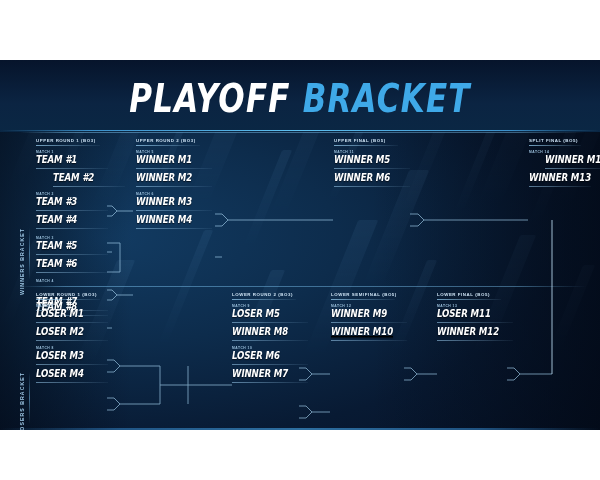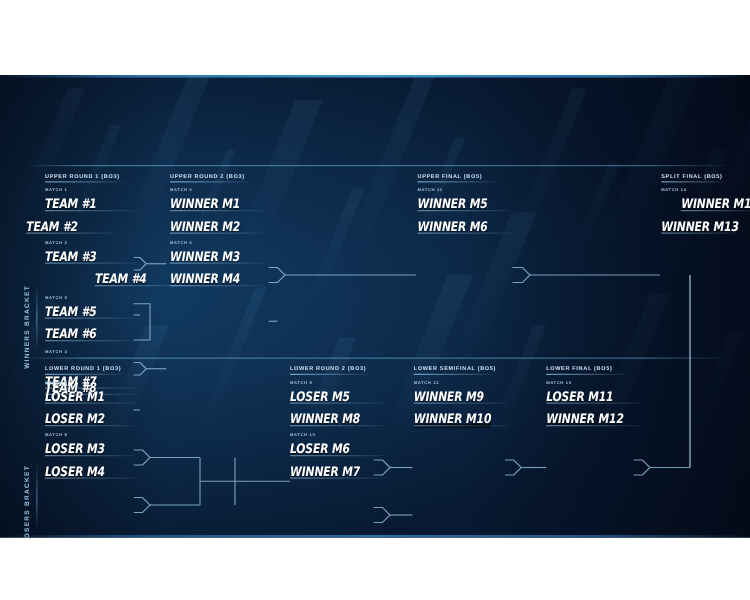--- a/index.html
+++ b/index.html
@@ -54,21 +54,21 @@
   .rhdr{position:absolute;white-space:nowrap;}
   .rhdr .rt{color:#cfe4f5;font-size:4.4px;letter-spacing:.55px;font-weight:bold;
      font-family:"Liberation Sans",sans-serif;text-transform:uppercase;display:block;}
   .rhdr .rline{display:block;width:64px;height:1px;margin-top:1.5px;
      background:linear-gradient(90deg,rgba(150,205,240,.75),rgba(150,205,240,.05));}
 
   .mlabel{position:absolute;color:#9dc2de;font-size:3.3px;letter-spacing:.5px;font-weight:bold;
      white-space:nowrap;text-transform:uppercase;font-family:"Liberation Sans",sans-serif;}
 
   
-  .slot{position:absolute;height:15px;width:72px;display:flex;align-items:flex-end;}
+  .slot{position:absolute;height:15px;width:72px;display:flex;align-items:flex-start;}
   .slot .nm{
     color:#ffffff;font-family:"DejaVu Sans",sans-serif;font-weight:bold;font-size:8.6px;
     letter-spacing:-0.1px;font-style:italic;white-space:nowrap;transform:scaleY(1.22);
     transform-origin:left center;text-shadow:0 1px 1px rgba(0,0,0,.6);
   }
   .slot .srule{position:absolute;left:0;bottom:0;width:72px;height:1px;
     background:linear-gradient(90deg,rgba(160,210,245,.55),rgba(160,210,245,.05));}
   .slot.wide,.slot.wide .srule{width:76px;}
 
   
@@ -108,20 +108,27 @@
         <i style="left:255px;top:210px;width:14px;height:80px;"></i>
         <i style="left:330px;top:160px;width:20px;height:140px;"></i>
         <i style="left:408px;top:200px;width:10px;height:95px;"></i>
         <i style="left:495px;top:175px;width:16px;height:125px;"></i>
         <i style="left:565px;top:205px;width:12px;height:90px;"></i>
       </div>
     <div class="vig"></div>
     <div class="topline"></div>
     <div class="botline"></div>
 
+    <div class="hdrband">
+      <div class="hdr-inner"></div>
+      <div class="title">
+        <span class="t1">PLAYOFF</span><span class="t1">&nbsp;</span><span class="t2">BRACKET</span>
+      </div>
+      <div class="hdr-rule"></div>
+    </div>
 
     <div class="bracket">
 
       <div class="divider" style="top:0px;"></div>
       <div class="divider" style="top:154px;"></div>
 
       <div class="sidetick" style="left:29px;top:96px;height:52px;"></div>
       <div class="sidelabel" style="left:19px;top:96px;">WINNERS BRACKET</div>
       <div class="sidetick" style="left:29px;top:240px;height:52px;"></div>
       <div class="sidelabel" style="left:19px;top:240px;">LOSERS BRACKET</div>
@@ -179,31 +186,31 @@
 
       <div class="rhdr" style="left:36px;top:6px;">
         <span class="rt">UPPER ROUND 1 (BO3)</span>
         <span class="rline"></span>
       </div>
       <div class="mlabel" style="left:36px;top:18px;">MATCH 1</div>
       <div class="slot" style="left:36px;top:22px;">
           <span class="nm">TEAM #1</span>
           <span class="srule"></span>
         </div>
-      <div class="slot" style="left:21px;top:40px;">
+      <div class="slot" style="left:53px;top:40px;">
           <span class="nm">TEAM #2</span>
           <span class="srule"></span>
         </div>
 
       <div class="mlabel" style="left:36px;top:60px;">MATCH 2</div>
       <div class="slot" style="left:36px;top:64px;">
           <span class="nm">TEAM #3</span>
           <span class="srule"></span>
         </div>
-      <div class="slot" style="left:36px;top:82px;margin-left:40px;">
+      <div class="slot" style="left:36px;top:82px;">
           <span class="nm">TEAM #4</span>
           <span class="srule"></span>
         </div>
 
       <div class="mlabel" style="left:36px;top:104px;">MATCH 3</div>
       <div class="slot" style="left:36px;top:108px;">
           <span class="nm">TEAM #5</span>
           <span class="srule"></span>
         </div>
       <div class="slot" style="left:36px;top:126px;">

